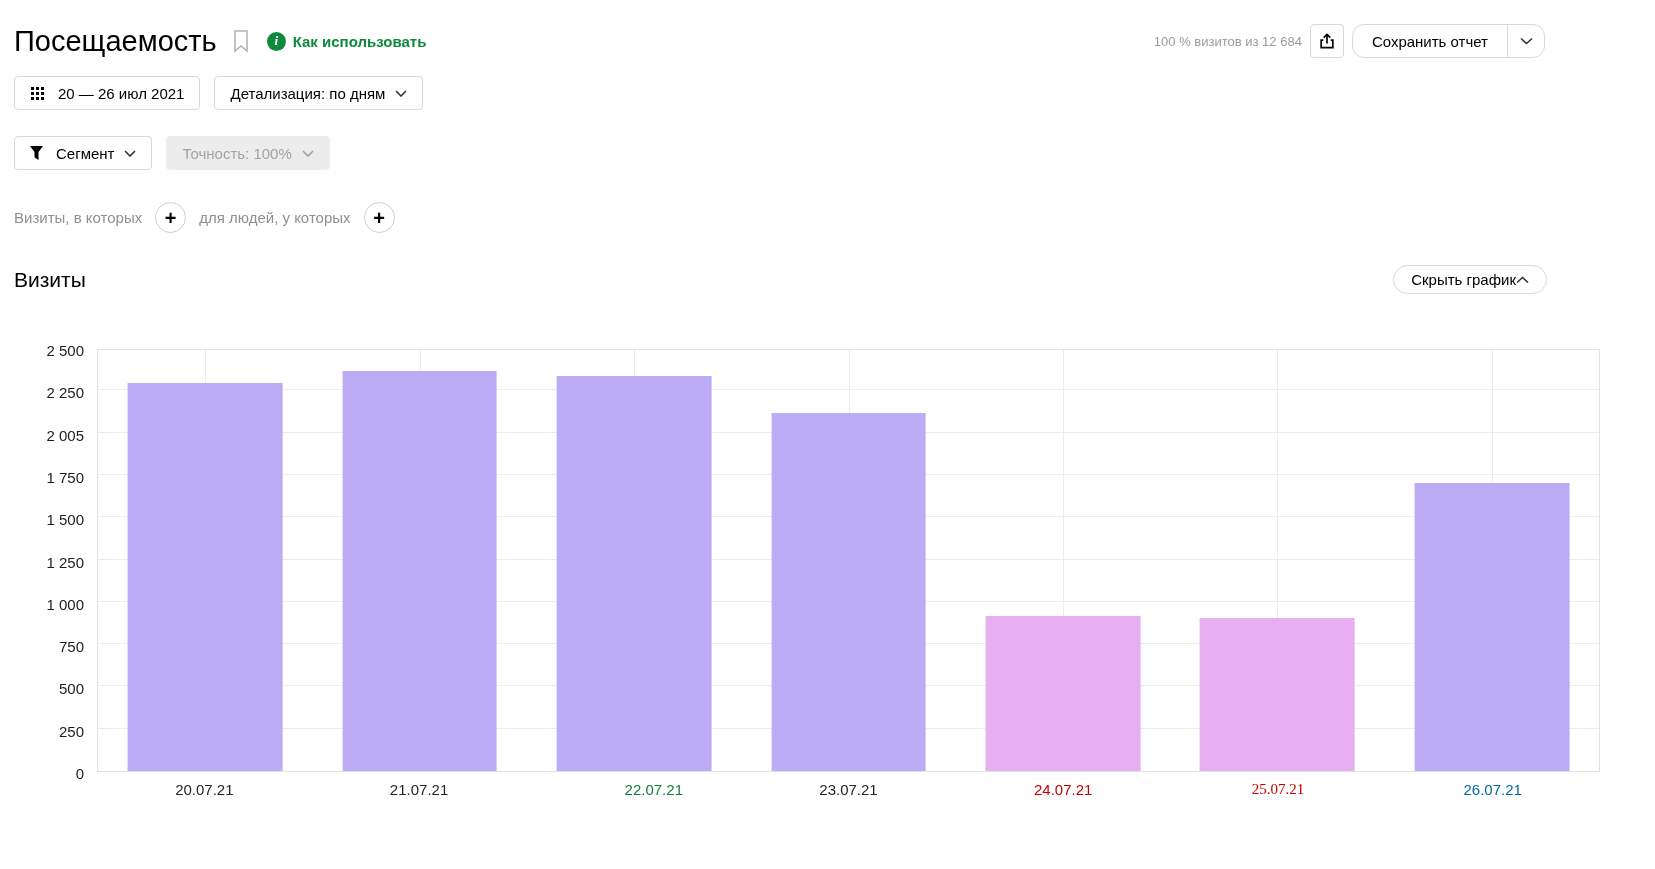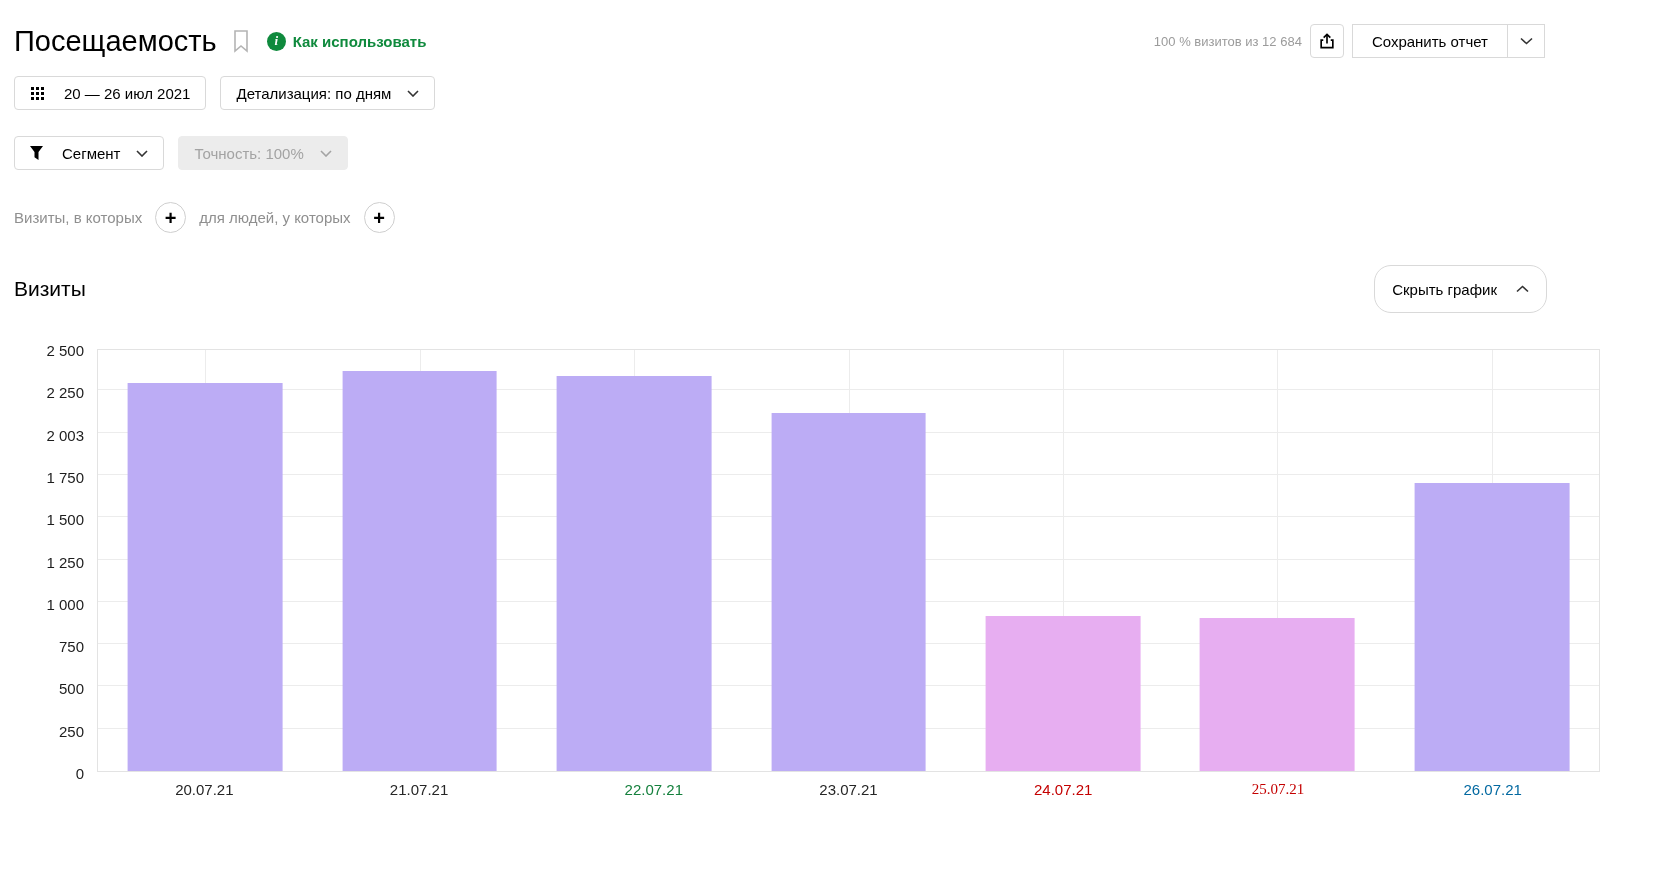--- a/index.html
+++ b/index.html
@@ -11,50 +11,50 @@
   .page-title { font-size:29px; font-weight:400; letter-spacing:0; }
   .bookmark { margin-left:14px; display:inline-flex; cursor:pointer; }
   .howto { margin-left:16px; display:inline-flex; align-items:center; gap:7px; cursor:pointer; }
   .info-badge { width:19px; height:19px; border-radius:50%; background:#0f8a3d; color:#fff;
     font:italic bold 13px "Liberation Serif", serif; display:flex; align-items:center; justify-content:center; }
   .howto-label { color:#0f8a3d; font-size:15px; font-weight:bold; }
   .header-spacer { flex:1; }
   .visits-share { color:#9b9b9b; font-size:13px; margin-right:8px; }
   .icon-btn { width:34px; height:34px; border:1px solid #d9d9d9; border-radius:4px; background:#fff;
     display:flex; align-items:center; justify-content:center; cursor:pointer; }
-  .split-btn { margin-left:8px; margin-right:96px; height:34px; border:1px solid #d9d9d9; border-radius:0;
+  .split-btn { margin-left:8px; margin-right:96px; height:34px; border:1px solid #d9d9d9; border-radius:12px;
     display:flex; align-items:stretch; background:#fff; overflow:hidden; }
   .split-main { padding:0 19px; font-size:15px; display:flex; align-items:center; cursor:pointer; }
   .split-arrow { width:37px; border-left:1px solid #d9d9d9; display:flex; align-items:center; justify-content:center; cursor:pointer; }
 
   
   .toolbar { padding:18px 14px 0 14px; display:flex; align-items:center; gap:14px; }
   .seg-group { display:flex; border:1px solid #d5d5d5; border-radius:4px; overflow:hidden; height:34px; }
   .seg-tab { padding:0 19px; font-size:15px; display:flex; align-items:center; background:#fff;
     border-left:1px solid #e0e0e0; cursor:pointer; white-space:nowrap; }
   .seg-tab:first-child { border-left:none; }
   .seg-tab.selected { background:#fbe9a4; box-shadow:inset 0 0 0 1px #dcc786; }
   .btn { height:34px; border:1px solid #d9d9d9; border-radius:4px; background:#fff; padding:0 15px;
-    font-size:15px; display:inline-flex; align-items:center; gap:16px; cursor:pointer; white-space:nowrap; }
+    font-size:15px; display:inline-flex; align-items:center; gap:10px; cursor:pointer; white-space:nowrap; }
   .btn.muted { background:#ececec; border-color:#ececec; color:#a3a3a3; }
 
   .toolbar2 { padding:26px 14px 0 14px; display:flex; align-items:center; gap:14px; }
 
   
   .filters { padding:32px 14px 0 14px; display:flex; align-items:center; }
   .filter-label { color:#8f8f8f; font-size:15px; }
   .plus-btn { width:31px; height:31px; border:1px solid #cfcfcf; border-radius:50%; background:#fff;
     margin:0 13px; display:flex; align-items:center; justify-content:center; font-size:20px; font-weight:bold;
     color:#000; cursor:pointer; line-height:1; }
 
   
   .section-head { padding:32px 108px 0 14px; display:flex; align-items:center; }
   .section-title { font-size:21px; font-weight:400; }
-  .pill-btn { margin-left:auto; height:48px; border:1px solid #d9d9d9; border-radius:17px; background:#fff;
-    padding:0 17px; font-size:15px; display:inline-flex; align-items:center; gap:19px; cursor:pointer; }
+  .pill-btn { margin-left:auto; height:29px; border:1px solid #d9d9d9; border-radius:17px; background:#fff;
+    padding:0 17px; font-size:15px; display:inline-flex; align-items:center; gap:0; cursor:pointer; }
 
   
   .chart-wrap { position:absolute; left:14px; top:349px; width:1588px; }
   .plot { position:relative; margin-left:83px; width:1503px; height:423px;
     border:1px solid #e3e3e3; background:#fff; }
   .hgrid { position:absolute; left:0; right:0; height:1px; background:#ececec; }
   .vgrid { position:absolute; top:0; bottom:0; width:1px; background:#ececec; }
   .bar { position:absolute; bottom:0; transform:translateX(-50%); }
   .ylabels { position:absolute; left:0; top:0; width:70px; height:425px; }
   .ylabel { position:absolute; right:0; transform:translateY(-50%); font-size:15px; color:#1d1d1d; }
@@ -160,21 +160,21 @@
 <div class="chart-wrap">
   <div class="ylabels">
       <div class="ylabel" style="top: 424px;">0</div>
       <div class="ylabel" style="top: 381.7px;">250</div>
       <div class="ylabel" style="top: 339.4px;">500</div>
       <div class="ylabel" style="top: 297.1px;">750</div>
       <div class="ylabel" style="top: 254.8px;">1 000</div>
       <div class="ylabel" style="top: 212.5px;">1 250</div>
       <div class="ylabel" style="top: 170.2px;">1 500</div>
       <div class="ylabel" style="top: 127.9px;">1 750</div>
-      <div class="ylabel" style="top: 85.6px;">2 003</div>
+      <div class="ylabel" style="top: 85.6px;">2 005</div>
       <div class="ylabel" style="top: 43.3px;">2 250</div>
       <div class="ylabel" style="top: 1px;">2 500</div>
     </div>
   <div class="plot">
       <div class="hgrid" style="bottom: 42.3px;"></div>
       <div class="hgrid" style="bottom: 84.6px;"></div>
       <div class="hgrid" style="bottom: 126.9px;"></div>
       <div class="hgrid" style="bottom: 169.2px;"></div>
       <div class="hgrid" style="bottom: 211.5px;"></div>
       <div class="hgrid" style="bottom: 253.8px;"></div>

